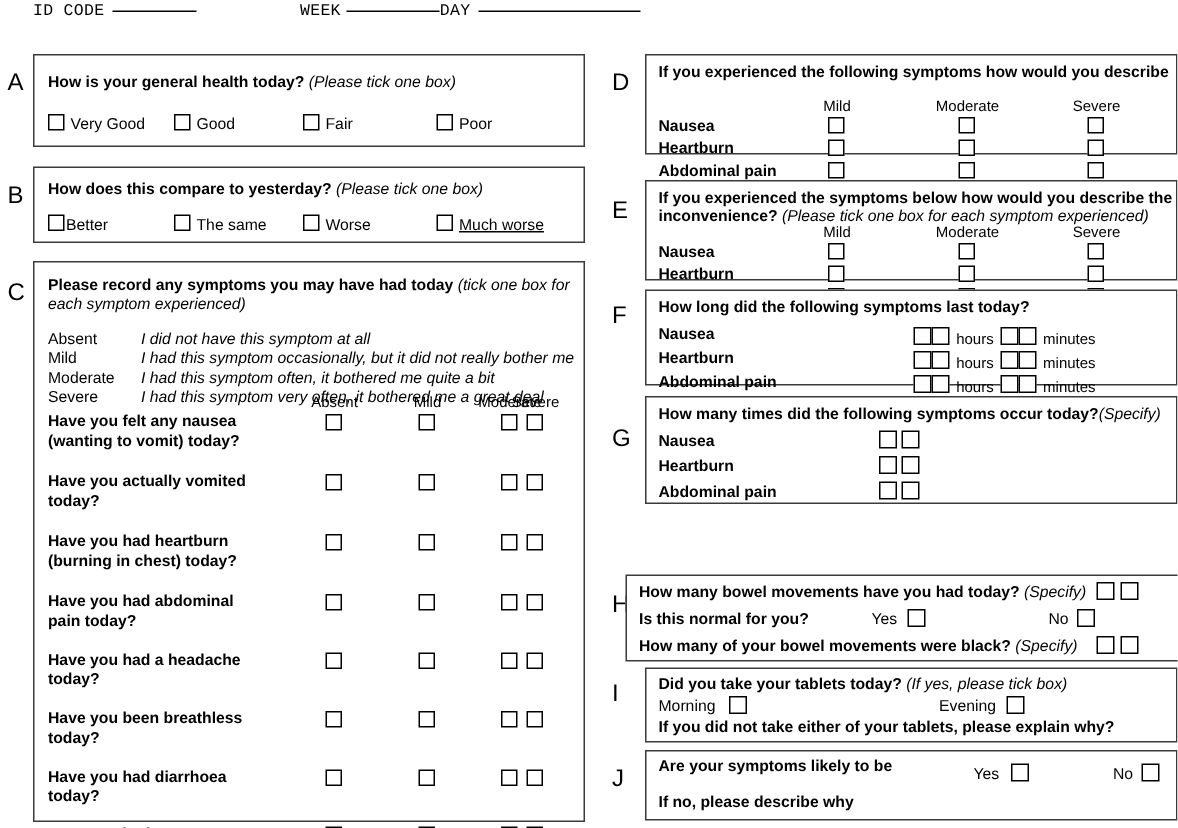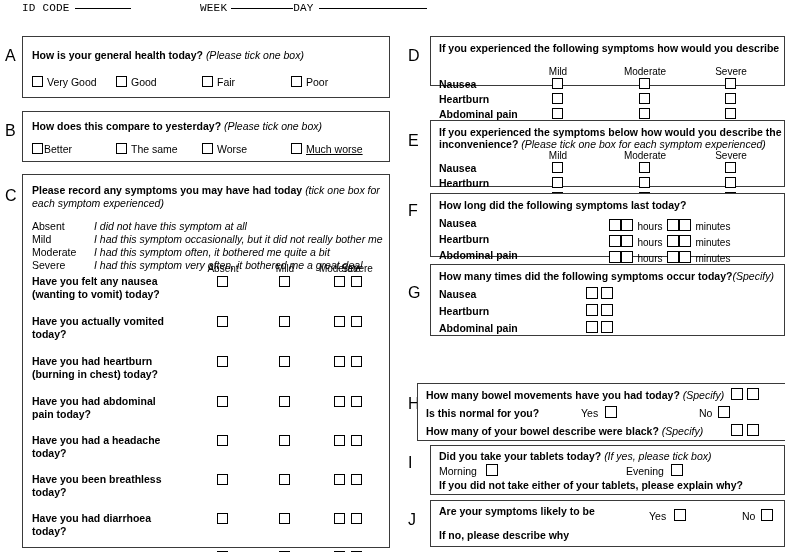--- a/index.html
+++ b/index.html
@@ -270,21 +270,21 @@
       <span class="cb abs" style="left:194px; top:376px;"></span>
       <span class="cb abs" style="left:256px; top:376px;"></span>
       <span class="cb abs" style="left:311px; top:376px;"></span>
       <span class="cb abs" style="left:328px; top:376px;"></span>
     </div>
   </div>
 
   <div class="col-right">
 
     <div class="sect-letter" style="left:3px; top:48px;">D</div>
-    <div class="sect-box" style="left:25px; top:36px; width:355px; height:50px;">
+    <div class="sect-box" style="left:25px; top:36px; width:355px; height:67px;">
       <div class="q abs nowrap" style="left:8px; top:5px;">If you experienced the following symptoms how would you describe</div>
 
       <div class="hdr-col abs" style="left:105px; top:29px; width:44px;">Mild</div>
       <div class="hdr-col abs" style="left:185px; top:29px; width:58px;">Moderate</div>
       <div class="hdr-col abs" style="left:275px; top:29px; width:50px;">Severe</div>
 
       <div class="sym-label" style="left:8px; top:41px;">Nausea</div>
       <span class="cb abs" style="left:121px; top:41px;"></span>
       <span class="cb abs" style="left:208px; top:41px;"></span>
       <span class="cb abs" style="left:294px; top:41px;"></span>
@@ -376,21 +376,21 @@
       <div class="q abs nowrap" style="left:8px; top:5px;"><span>How many bowel movements have you had today?</span> <span class="it">(Specify)</span></div>
       <span class="cb cb-lg abs" style="left:313px; top:4px;"></span>
       <span class="cb cb-lg abs" style="left:329px; top:4px;"></span>
 
       <div class="q abs nowrap" style="left:8px; top:23px;">Is this normal for you?</div>
       <span class="plain abs" style="left:163px; top:23px;">Yes</span>
       <span class="cb cb-lg abs" style="left:187px; top:22px;"></span>
       <span class="plain abs" style="left:281px; top:23px;">No</span>
       <span class="cb cb-lg abs" style="left:300px; top:22px;"></span>
 
-      <div class="q abs nowrap" style="left:8px; top:41px;"><span>How many of your bowel describe were black?</span> <span class="it">(Specify)</span></div>
+      <div class="q abs nowrap" style="left:8px; top:41px;"><span>How many of your bowel movements were black?</span> <span class="it">(Specify)</span></div>
       <span class="cb cb-lg abs" style="left:313px; top:40px;"></span>
       <span class="cb cb-lg abs" style="left:329px; top:40px;"></span>
     </div>
 
     <div class="sect-letter" style="left:3px; top:455px;">I</div>
     <div class="sect-box" style="left:25px; top:445px; width:355px; height:50px;">
       <div class="q abs nowrap" style="left:8px; top:4px;"><span>Did you take your tablets today?</span> <span class="it">(If yes, please tick box)</span></div>
 
       <span class="plain abs" style="left:8px; top:19px;">Morning</span>
       <span class="cb cb-lg abs" style="left:55px; top:18px;"></span>

